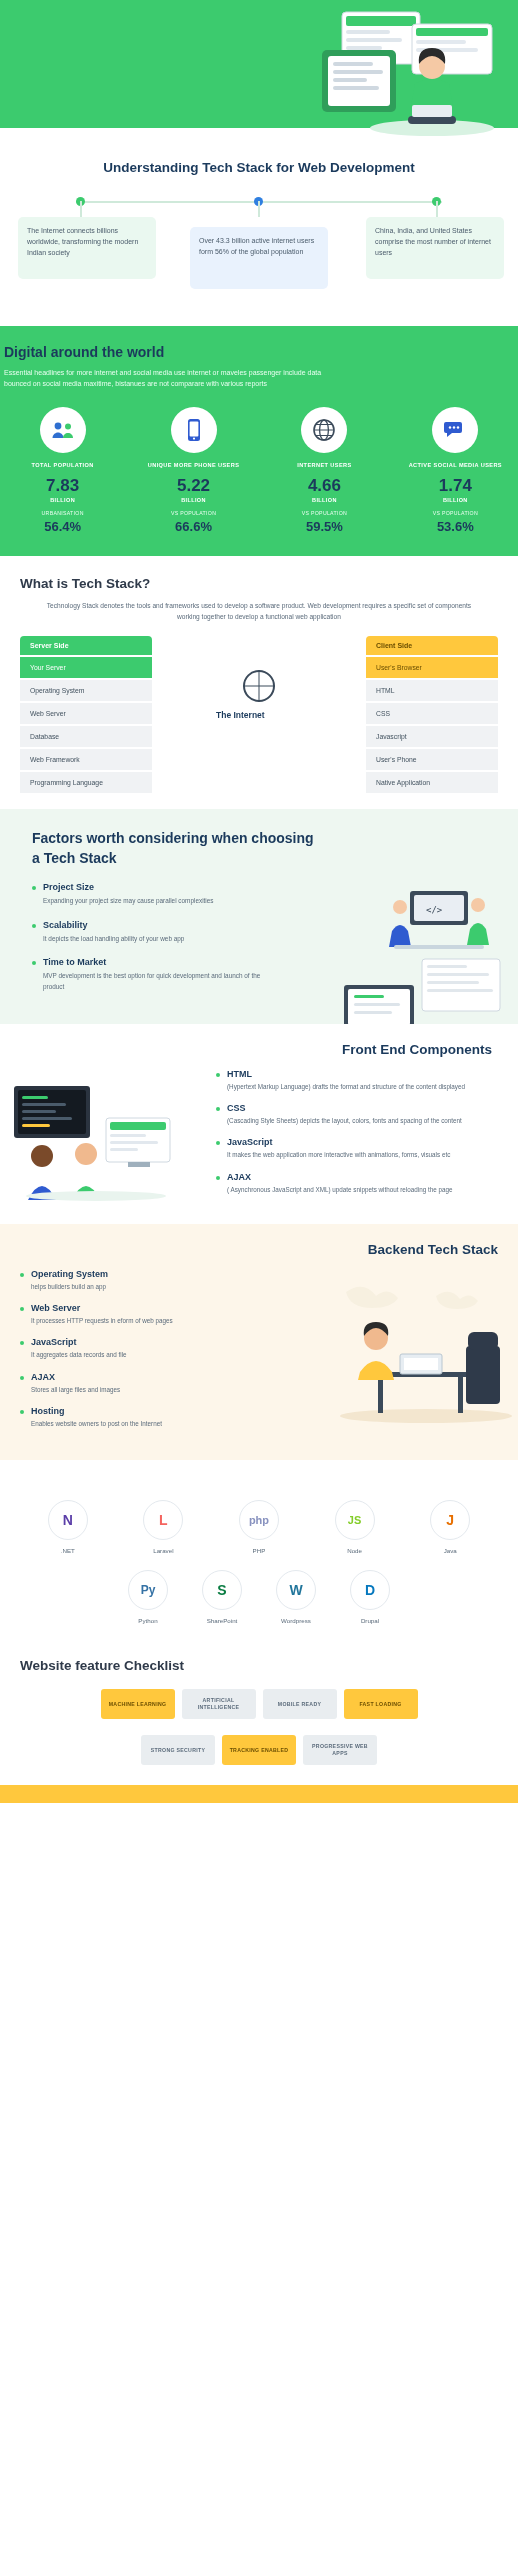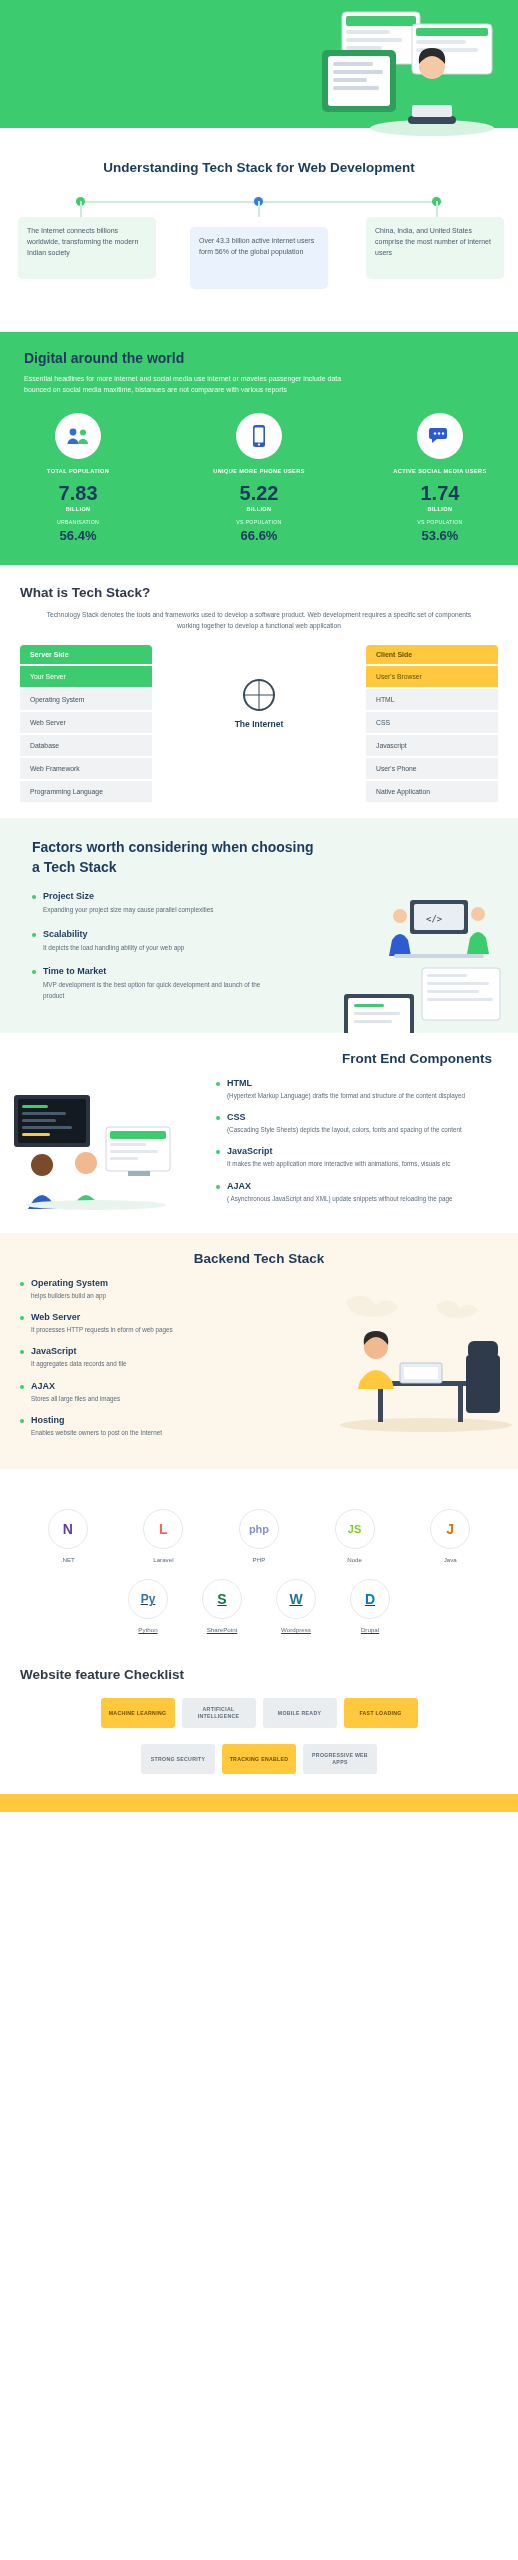--- a/index.html
+++ b/index.html
@@ -38,50 +38,50 @@
   .dot.blue{ background:#2f7fe0; }
   .u-card {
     position:absolute; top:26px; width:138px; min-height:62px;
     border-radius:5px; padding:9px 9px; font-size:7px; line-height:1.55; color:#4a5b6b;
   }
   .u-card.g { background:#eaf8f0; }
   .u-card.b { background:#e9f2fd; }
   .u-stem{ position:absolute; width:2px; background:#cfe9da; top:10px; height:16px;}
 
   
-  .digital { background:#3ccb6e; color:#fff; padding:18px 24px 22px; margin-top:12px;}
+  .digital { background:#3ccb6e; color:#fff; padding:18px 4px 22px; margin-top:6px;}
   .digital h2{ color:#1b3a5c; font-size:14px; font-weight:bold; text-align:left; }
   .digital p.sub{ font-size:7px; line-height:1.6; margin-top:7px; color:#e9fff1; max-width:330px;}
   .stats { display:flex; justify-content:space-between; margin-top:18px;}
   .stat { width:23%; text-align:center; }
   .circle {
     width:46px; height:46px; border-radius:50%; background:#fff; margin:0 auto 8px;
     display:flex; align-items:center; justify-content:center;
   }
   .stat-label{ font-size:5.6px; font-weight:bold; letter-spacing:.4px; color:#fff; line-height:1.5; }
-  .stat-num{ font-size:20px; font-weight:bold; color:#1b3a5c; margin-top:6px; }
+  .stat-num{ font-size:17px; font-weight:bold; color:#1b3a5c; margin-top:6px; }
   .stat-unit{ font-size:5.5px; font-weight:bold; letter-spacing:.4px; color:#fff; margin-top:1px;}
   .stat-sub{ font-size:5.2px; letter-spacing:.3px; color:#eafff1; margin-top:7px;}
   .stat-pct{ font-size:13px; font-weight:bold; color:#1b3a5c; margin-top:3px;}
 
   
   .wits { padding:20px 20px 16px; background:#fff;}
   .wits h2{ font-size:13.5px; }
   .wits p{ font-size:6.6px; line-height:1.7; text-align:center; color:#5b6b7b; margin:9px 22px 0;}
   .stack { display:flex; justify-content:space-between; margin-top:14px; align-items:flex-start;}
   .col { width:132px; }
   .col-head{
     font-size:7px; color:#fff; font-weight:bold; padding:6px 10px; border-radius:4px 4px 0 0;
   }
   .col-head.left{ background:#3ccb6e; }
   .col-head.right{ background:#ffc83d; color:#6b4e00;}
   .col-row{ font-size:6.8px; padding:7px 10px; background:#f0f2f4; color:#42525f; margin-top:2px;}
   .col-row.hi{ background:#3ccb6e; color:#fff;}
   .col-row.hi2{ background:#ffc83d; color:#6b4e00;}
-  .mid { width:86px; text-align:center; padding-top:34px;}
+  .mid { width:86px; text-align:left; padding-top:34px;}
   .globe{ width:32px;height:32px;border-radius:50%;border:2px solid #3b4a5a; margin:0 auto 8px; position:relative;}
   .globe:before,.globe:after{content:"";position:absolute;border:1px solid #3b4a5a;}
   .globe:before{left:50%;top:-2px;width:0;height:32px;transform:translateX(-50%);border-width:0 1px 0 0;}
   .globe:after{left:-2px;top:50%;height:0;width:32px;transform:translateY(-50%);border-width:1px 0 0 0;}
   .mid-label{ font-size:8.5px; font-weight:bold; color:#1b3a5c;}
 
   
   .factors{ background:#eef7f1; padding:20px 32px 18px; position:relative; overflow:hidden;}
   .factors h2{ text-align:left; font-size:14px; color:#1b3a5c; line-height:1.4; max-width:290px;}
   .flist{ margin-top:14px; max-width:250px;}
@@ -96,33 +96,33 @@
   .frontend h2{ text-align:right; font-size:13.5px; color:#1b3a5c; padding-right:6px;}
   .fe-list{ margin-left:196px; margin-top:12px;}
   .fe-art{ position:absolute; left:10px; top:58px; width:170px; height:120px;}
   .bullet-item{ margin-bottom:11px;}
   .bullet-item h3{ font-size:9px; font-weight:bold; color:#1b3a5c; position:relative; padding-left:11px;}
   .bullet-item h3:before{content:"";position:absolute;left:0;top:4px;width:4px;height:4px;border-radius:50%;background:#3ccb6e;}
   .bullet-item p{ font-size:6.3px; color:#5b6b7b; line-height:1.65; margin-top:3px; padding-left:11px;}
 
   
   .backend{ background:#fdf6ea; padding:18px 20px 20px; position:relative; min-height:210px;}
-  .backend h2{ text-align:center; font-size:13.5px; color:#1b3a5c;}
+  .backend h2{ text-align:right; font-size:13.5px; color:#1b3a5c;}
   .be-list{ margin-top:12px; width:240px;}
   .be-art{ position:absolute; right:2px; top:52px; width:200px; height:150px;}
 
   
   .langs{ background:#fff; padding:22px 20px 18px;}
   .langs h2{ font-size:13.5px;}
   .lrow{ display:flex; justify-content:space-between; margin-top:18px;}
   .lang{ width:20%; text-align:center;}
   .lcircle{ width:40px;height:40px;border-radius:50%;background:#fff;border:1px solid #e4e9ee;
     margin:0 auto 7px; display:flex;align-items:center;justify-content:center; font-size:14px; font-weight:bold;}
   .lname{ font-size:6.2px; color:#5b6b7b;}
-  .lrow2{ display:flex; justify-content:center; margin-top:16px;text-decoration:underline;}
+  .lrow2{ display:flex; justify-content:center; margin-top:16px;}
   .lrow2 .lang{ width:74px;}
 
   
   .check{ background:#fff; padding:16px 20px 20px;}
   .check h2{ font-size:13.5px;}
   .crow{ display:flex; justify-content:center; gap:7px; margin-top:16px;}
   .chip{
     width:74px; height:30px; border-radius:3px; display:flex; align-items:center; justify-content:center;
     text-align:center; font-size:5.2px; font-weight:bold; letter-spacing:.3px; line-height:1.5; padding:0 4px;
   }
@@ -217,20 +217,34 @@
             <circle cx="8" cy="20.6" r="1.1" fill="#ffffff"></circle>
           </svg>
         </div>
         <div class="stat-label">UNIQUE MORE PHONE USERS</div>
         <div class="stat-num">5.22</div>
         <div class="stat-unit">BILLION</div>
         <div class="stat-sub">VS POPULATION</div>
         <div class="stat-pct">66.6%</div>
       </div>
 
+      <div class="stat">
+        <div class="circle">
+          <svg width="24" height="24" viewBox="0 0 24 24">
+            <circle cx="12" cy="12" r="10" fill="none" stroke="#3b4a5a" stroke-width="1.6"></circle>
+            <ellipse cx="12" cy="12" rx="4.4" ry="10" fill="none" stroke="#3b4a5a" stroke-width="1.3"></ellipse>
+            <path d="M2 12h20M4 6.5h16M4 17.5h16" stroke="#3b4a5a" stroke-width="1.2" fill="none"></path>
+          </svg>
+        </div>
+        <div class="stat-label">INTERNET USERS</div>
+        <div class="stat-num">4.66</div>
+        <div class="stat-unit">BILLION</div>
+        <div class="stat-sub">VS POPULATION</div>
+        <div class="stat-pct">59.5%</div>
+      </div>
 
       <div class="stat">
         <div class="circle">
           <svg width="24" height="22" viewBox="0 0 24 22">
             <path d="M3 3h14a2 2 0 0 1 2 2v7a2 2 0 0 1-2 2H9l-5 4v-4H3a2 2 0 0 1-2-2V5a2 2 0 0 1 2-2z" fill="#2f5bd0"></path>
             <circle cx="7" cy="8.5" r="1.2" fill="#fff"></circle>
               <circle cx="11" cy="8.5" r="1.2" fill="#fff"></circle>
               <circle cx="15" cy="8.5" r="1.2" fill="#fff"></circle>
           </svg>
         </div>

